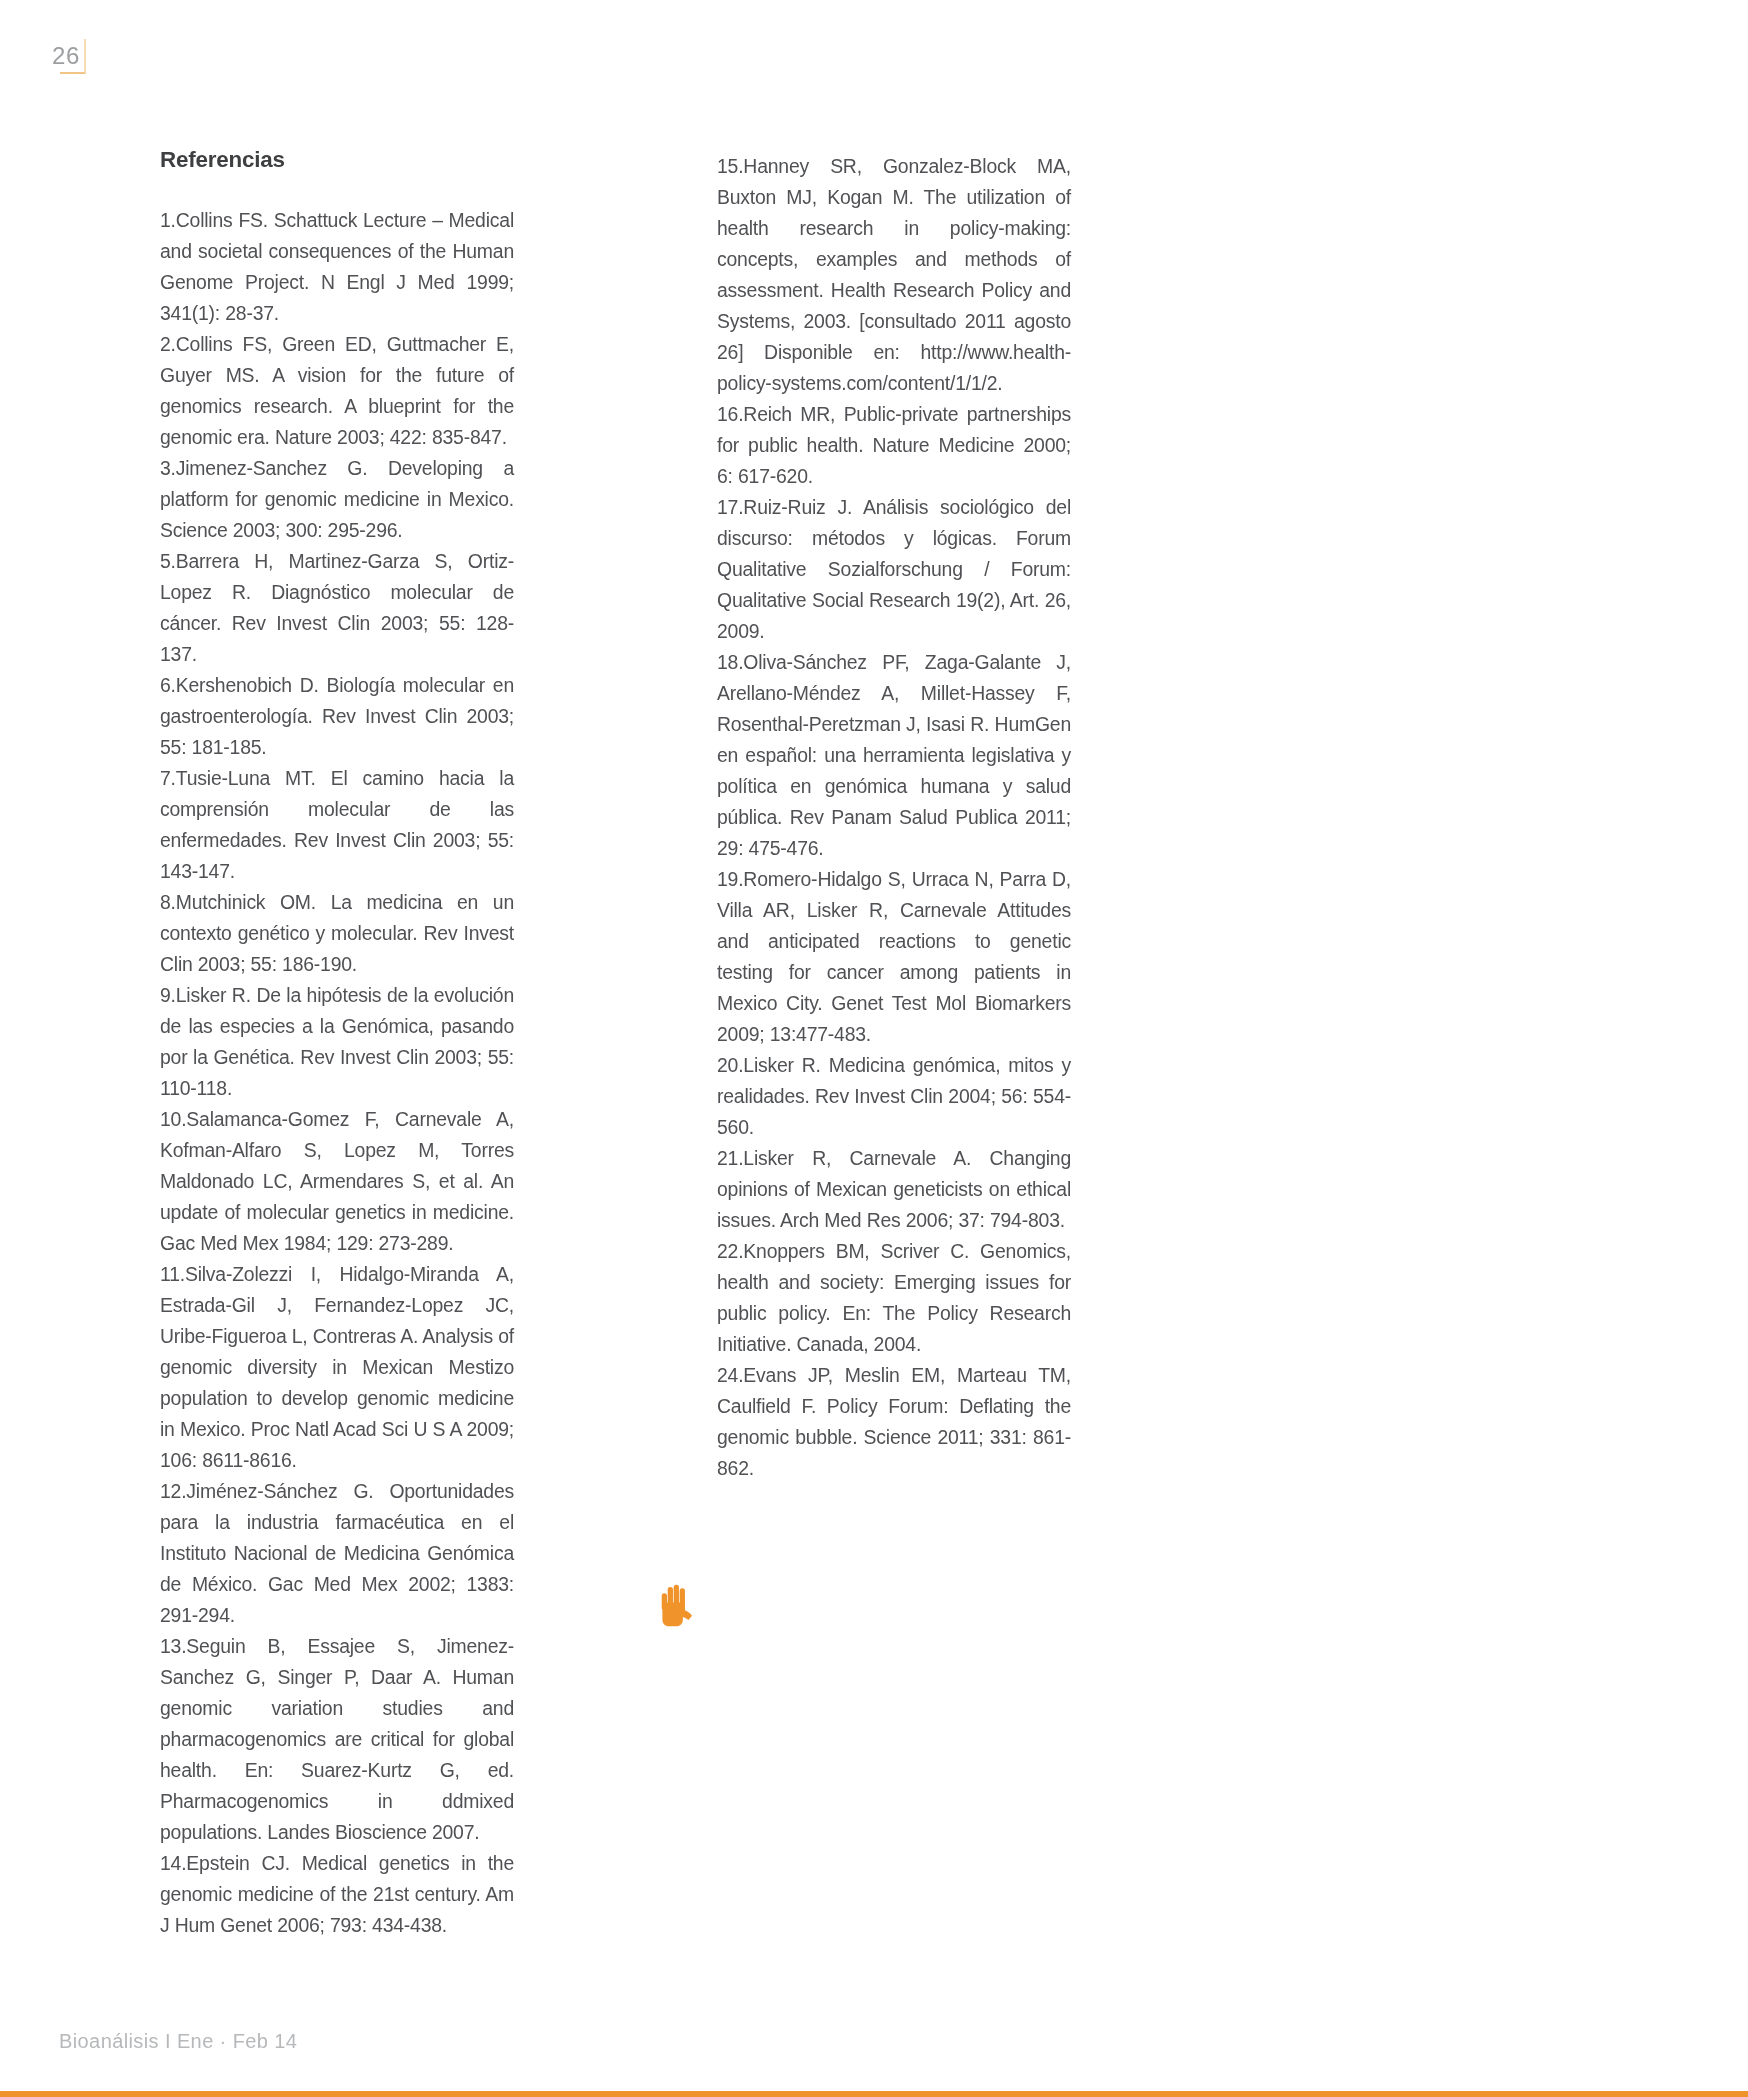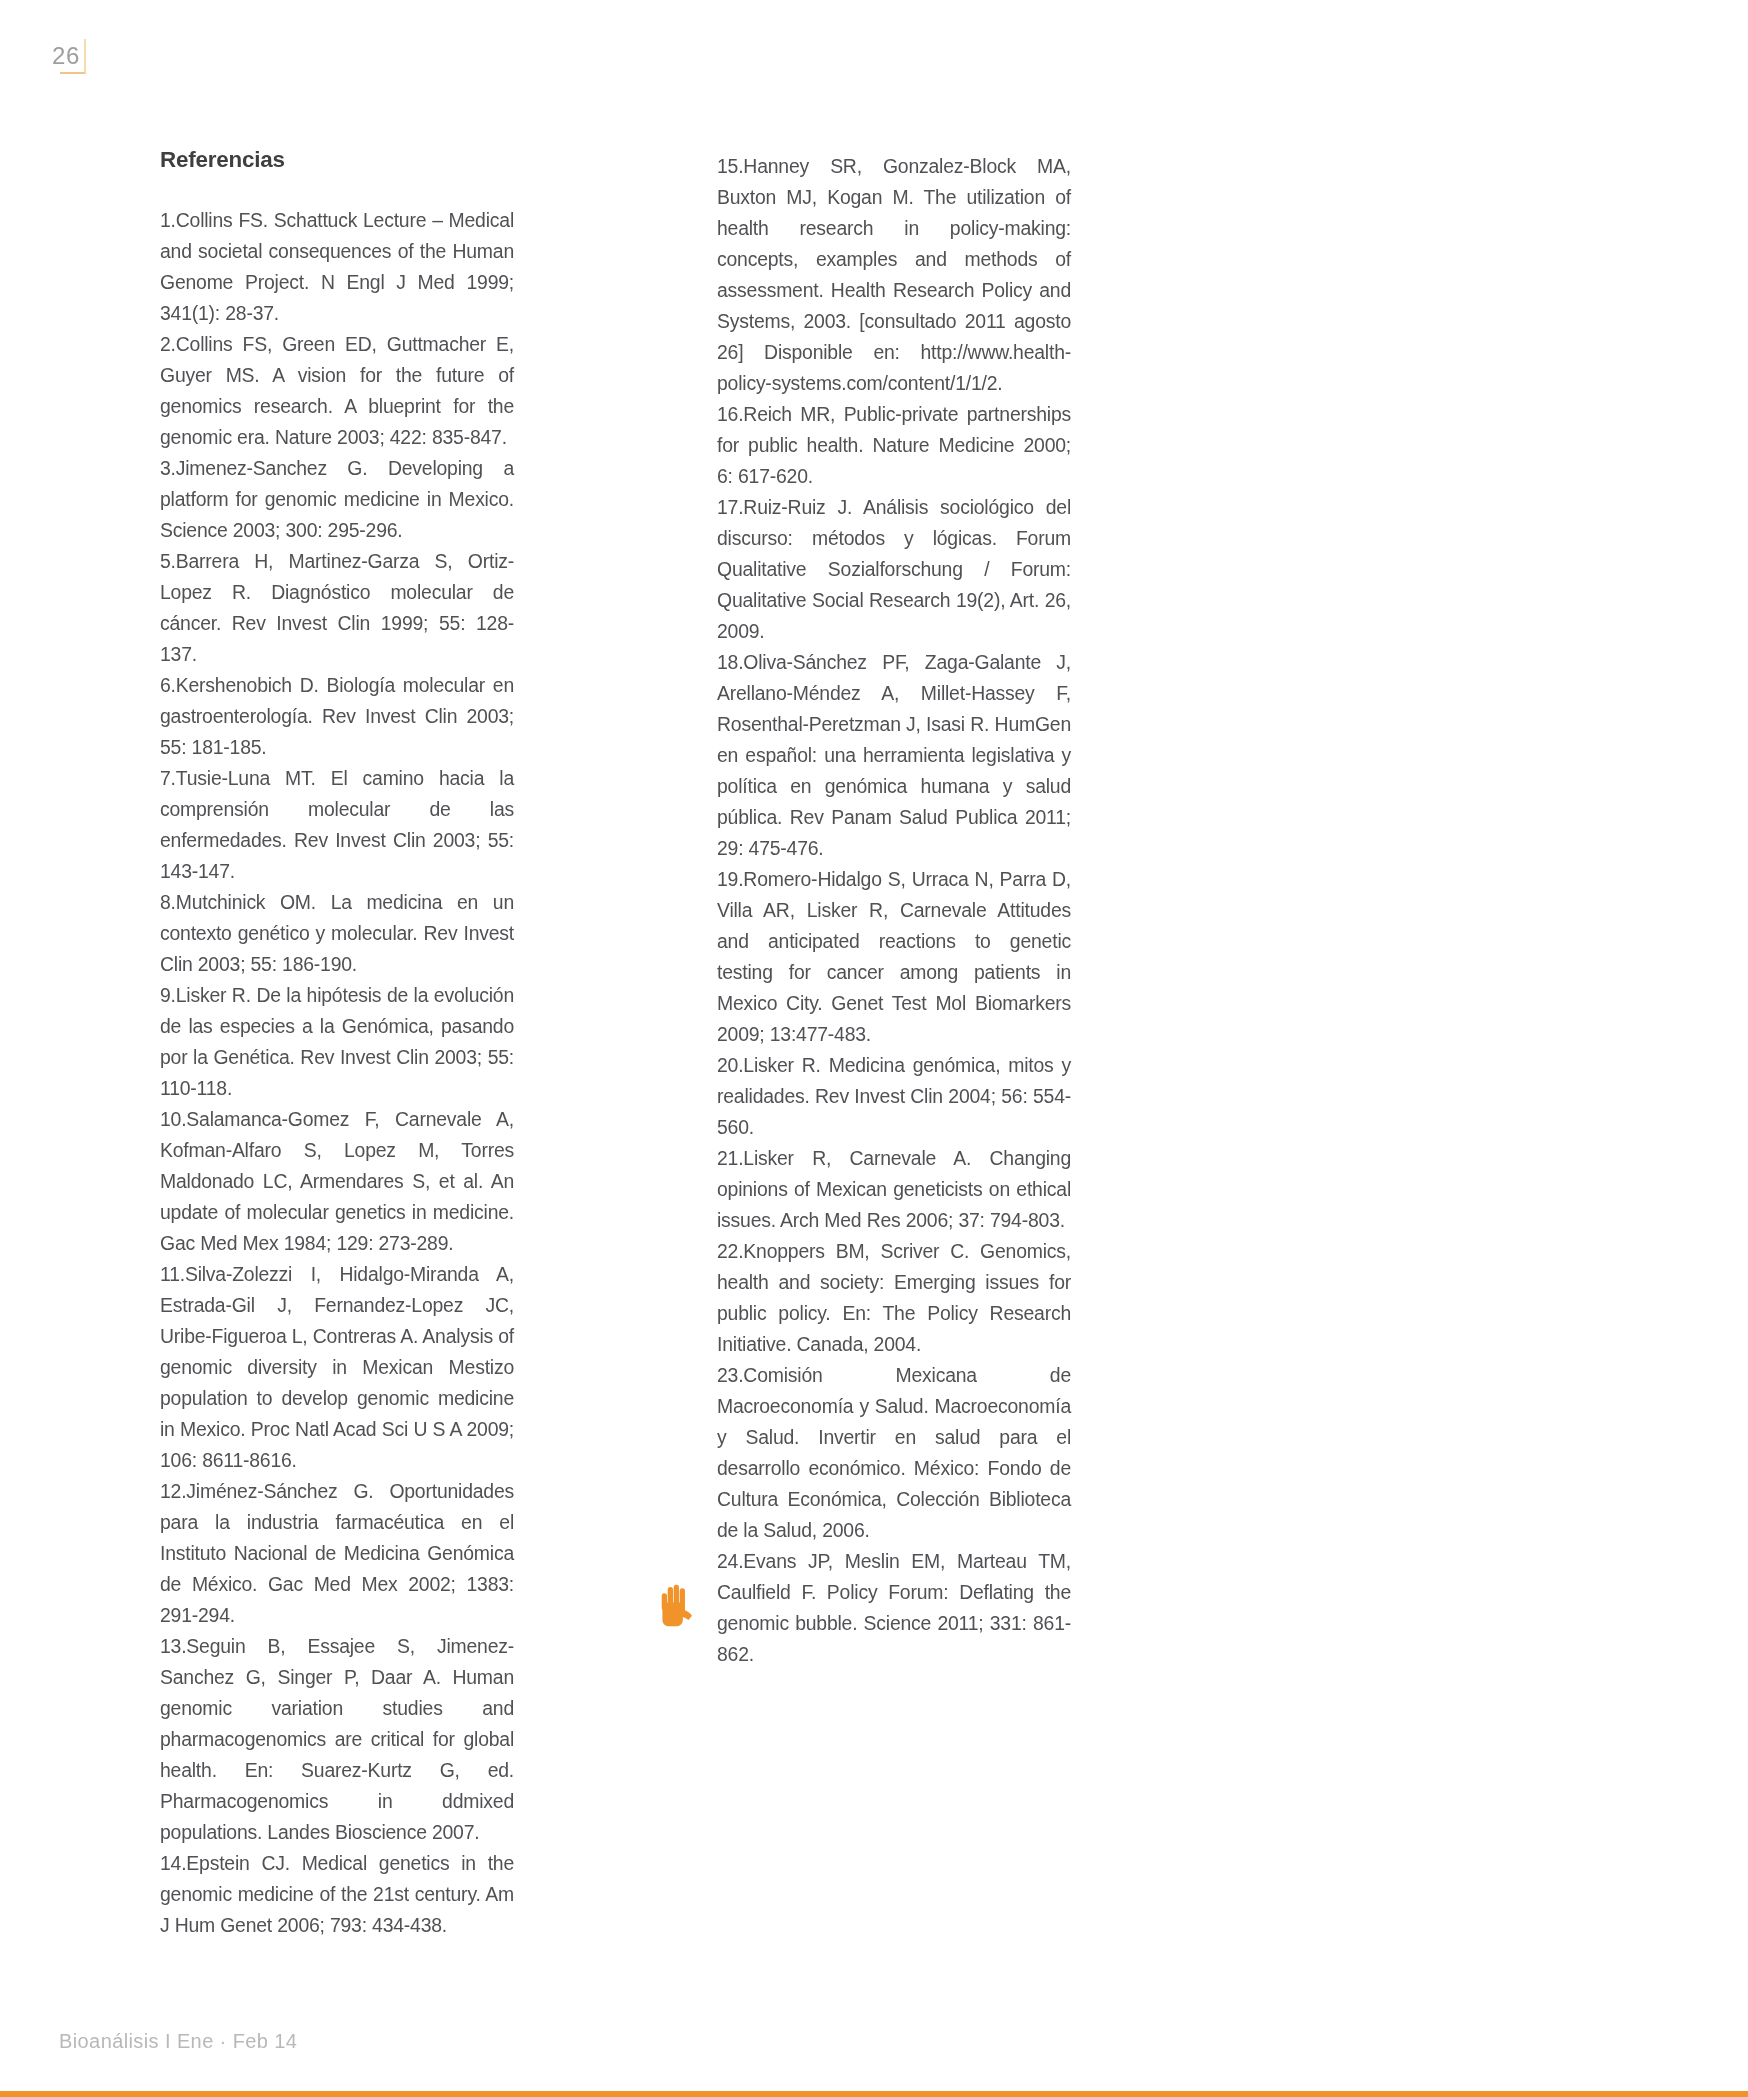--- a/index.html
+++ b/index.html
@@ -74,42 +74,41 @@
 
   <span class="pagenum">26</span>
   <div class="pagenum-corner"></div>
 
   <h1 class="heading">Referencias</h1>
 
   <div class="col col1">
       <p class="ref">1.Collins FS. Schattuck Lecture – Medical and societal consequences of the Human Genome Project. N Engl J Med 1999; 341(1): 28-37.</p>
       <p class="ref">2.Collins FS, Green ED, Guttmacher E, Guyer MS. A vision for the future of genomics research. A blueprint for the genomic era. Nature 2003; 422: 835-847.</p>
       <p class="ref">3.Jimenez-Sanchez G. Developing a platform for genomic medicine in Mexico. Science 2003; 300: 295-296.</p>
-      <p class="ref">5.Barrera H, Martinez-Garza S, Ortiz-Lopez R. Diagnóstico molecular de cáncer. Rev Invest Clin 1999; 55: 128-137.</p>
+      <p class="ref">5.Barrera H, Martinez-Garza S, Ortiz-Lopez R. Diagnóstico molecular de cáncer. Rev Invest Clin 2003; 55: 128-137.</p>
       <p class="ref">6.Kershenobich D. Biología molecular en gastroenterología. Rev Invest Clin 2003; 55: 181-185.</p>
       <p class="ref">7.Tusie-Luna MT. El camino hacia la comprensión molecular de las enfermedades. Rev Invest Clin 2003; 55: 143-147.</p>
       <p class="ref">8.Mutchinick OM. La medicina en un contexto genético y molecular. Rev Invest Clin 2003; 55: 186-190.</p>
       <p class="ref">9.Lisker R. De la hipótesis de la evolución de las especies a la Genómica, pasando por la Genética. Rev Invest Clin 2003; 55: 110-118.</p>
       <p class="ref">10.Salamanca-Gomez F, Carnevale A, Kofman-Alfaro S, Lopez M, Torres Maldonado LC, Armendares S, et al. An update of molecular genetics in medicine. Gac Med Mex 1984; 129: 273-289.</p>
       <p class="ref">11.Silva-Zolezzi I, Hidalgo-Miranda A, Estrada-Gil J, Fernandez-Lopez JC, Uribe-Figueroa L, Contreras A. Analysis of genomic diversity in Mexican Mestizo population to develop genomic medicine in Mexico. Proc Natl Acad Sci U S A 2009; 106: 8611-8616.</p>
       <p class="ref">12.Jiménez-Sánchez G. Oportunidades para la industria farmacéutica en el Instituto Nacional de Medicina Genómica de México. Gac Med Mex 2002; 1383: 291-294.</p>
       <p class="ref">13.Seguin B, Essajee S, Jimenez-Sanchez G, Singer P, Daar A. Human genomic variation studies and pharmacogenomics are critical for global health. En: Suarez-Kurtz G, ed. Pharmacogenomics in ddmixed populations. Landes Bioscience 2007.</p>
       <p class="ref">14.Epstein CJ. Medical genetics in the genomic medicine of the 21st century. Am J Hum Genet 2006; 793: 434-438.</p>
     </div>
 
   <div class="col col2">
       <p class="ref">15.Hanney SR, Gonzalez-Block MA, Buxton MJ, Kogan M. The utilization of health research in policy-making: concepts, examples and methods of assessment. Health Research Policy and Systems, 2003. [consultado 2011 agosto 26] Disponible en: http://www.health-policy-systems.com/content/1/1/2.</p>
       <p class="ref">16.Reich MR, Public-private partnerships for public health. Nature Medicine 2000; 6: 617-620.</p>
       <p class="ref">17.Ruiz-Ruiz J. Análisis sociológico del discurso: métodos y lógicas. Forum Qualitative Sozialforschung / Forum: Qualitative Social Research 19(2), Art. 26, 2009.</p>
       <p class="ref">18.Oliva-Sánchez PF, Zaga-Galante J, Arellano-Méndez A, Millet-Hassey F, Rosenthal-Peretzman J, Isasi R. HumGen en español: una herramienta legislativa y política en genómica humana y salud pública. Rev Panam Salud Publica 2011; 29: 475-476.</p>
       <p class="ref">19.Romero-Hidalgo S, Urraca N, Parra D, Villa AR, Lisker R, Carnevale Attitudes and anticipated reactions to genetic testing for cancer among patients in Mexico City. Genet Test Mol Biomarkers 2009; 13:477-483.</p>
       <p class="ref">20.Lisker R. Medicina genómica, mitos y realidades. Rev Invest Clin 2004; 56: 554-560.</p>
       <p class="ref">21.Lisker R, Carnevale A. Changing opinions of Mexican geneticists on ethical issues. Arch Med Res 2006; 37: 794-803.</p>
       <p class="ref">22.Knoppers BM, Scriver C. Genomics, health and society: Emerging issues for public policy. En: The Policy Research Initiative. Canada, 2004.</p>
-      <p class="ref">23.Comisión Mexicana de Macroeconomía y Salud. Macroeconomía y Salud. Invertir en salud para el desarrollo económico. México: Fondo de Cultura Económica, Colección Biblioteca de la Salud, 2006.</p>
       <p class="ref">24.Evans JP, Meslin EM, Marteau TM, Caulfield F. Policy Forum: Deflating the genomic bubble. Science 2011; 331: 861-862.</p>
     </div>
 
   <div class="hand-icon">
     <svg viewBox="0 0 44 62" width="31" height="45" aria-hidden="true">
       <g fill="#F0932B">
         <rect x="1" y="15" width="7.5" height="24" rx="3.7"></rect>
         <rect x="9.5" y="6" width="7.5" height="28" rx="3.7"></rect>
         <rect x="18" y="3" width="7.5" height="30" rx="3.7"></rect>
         <rect x="26.5" y="8" width="7.5" height="26" rx="3.7"></rect>

